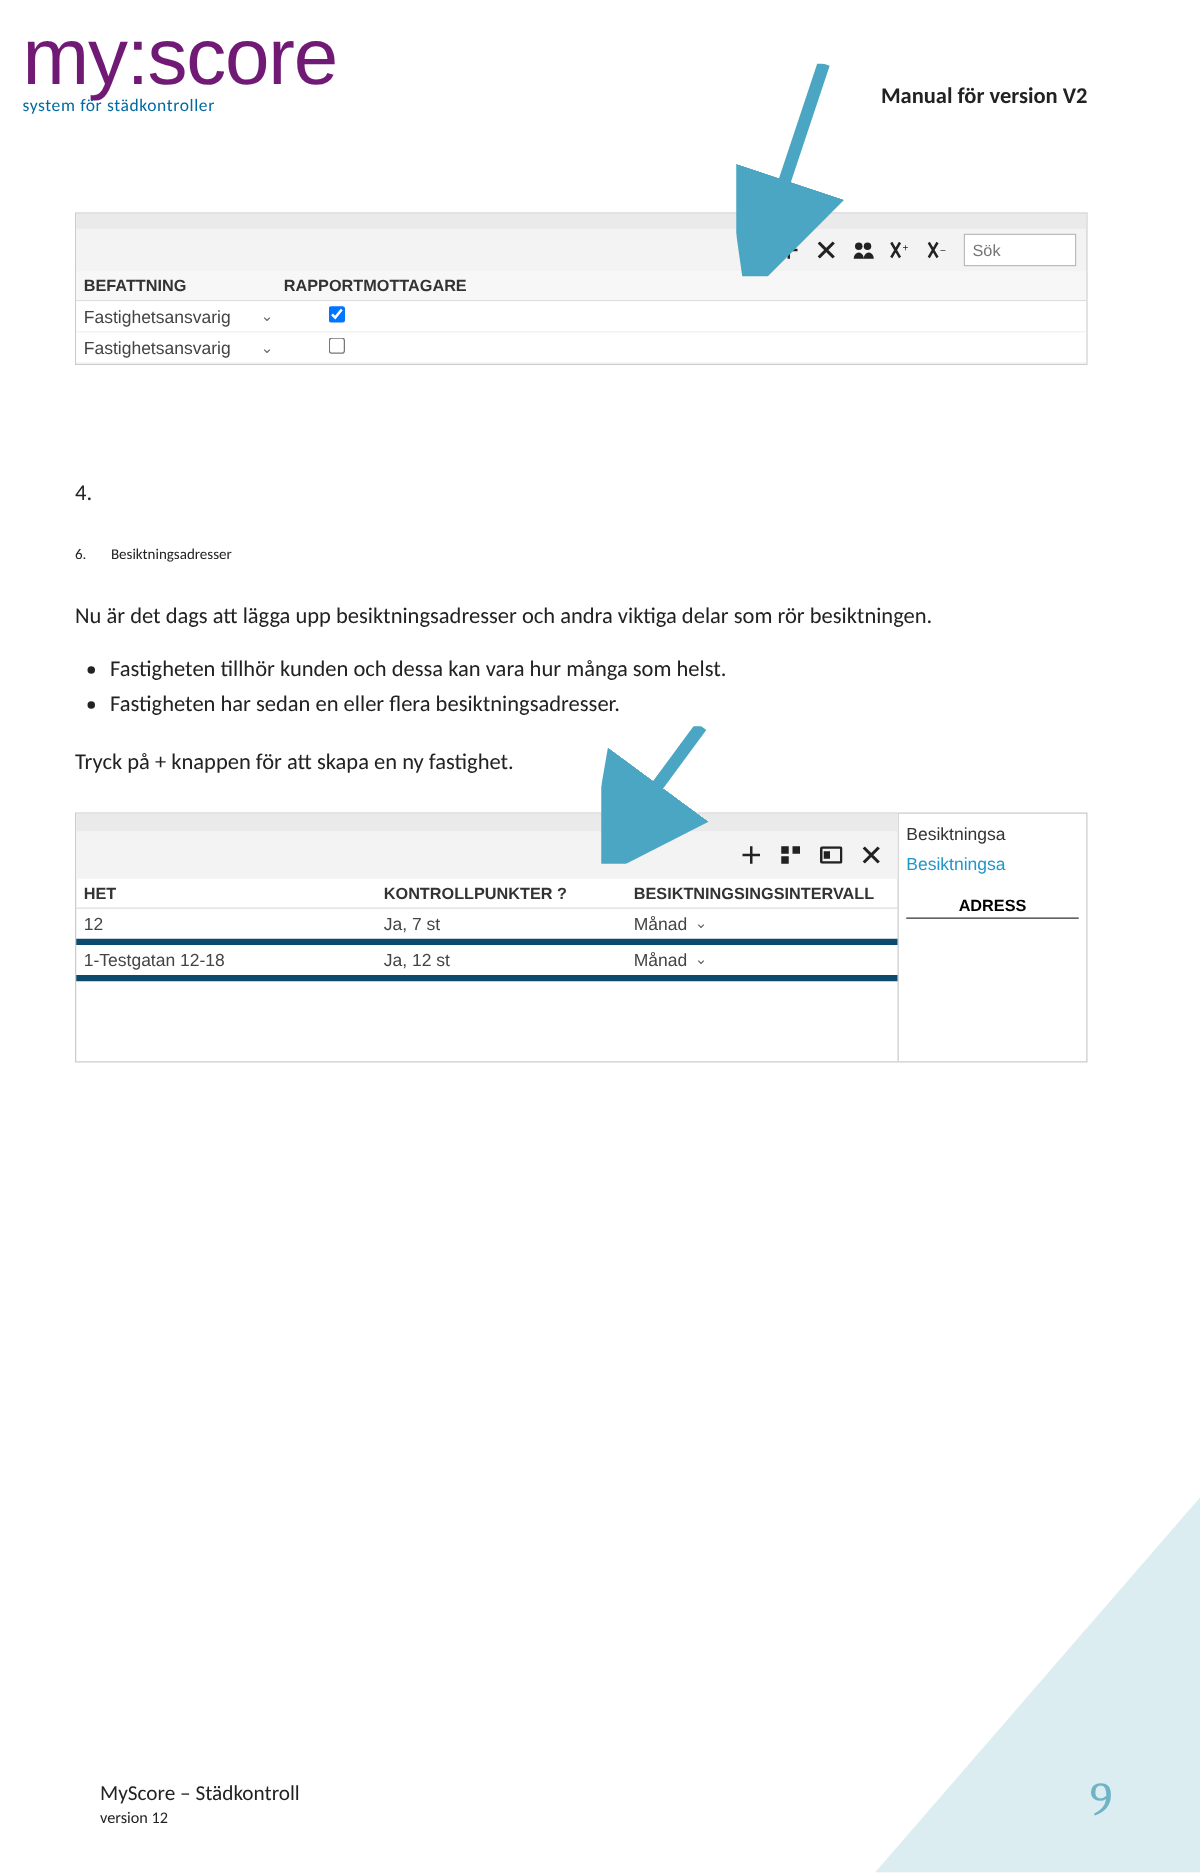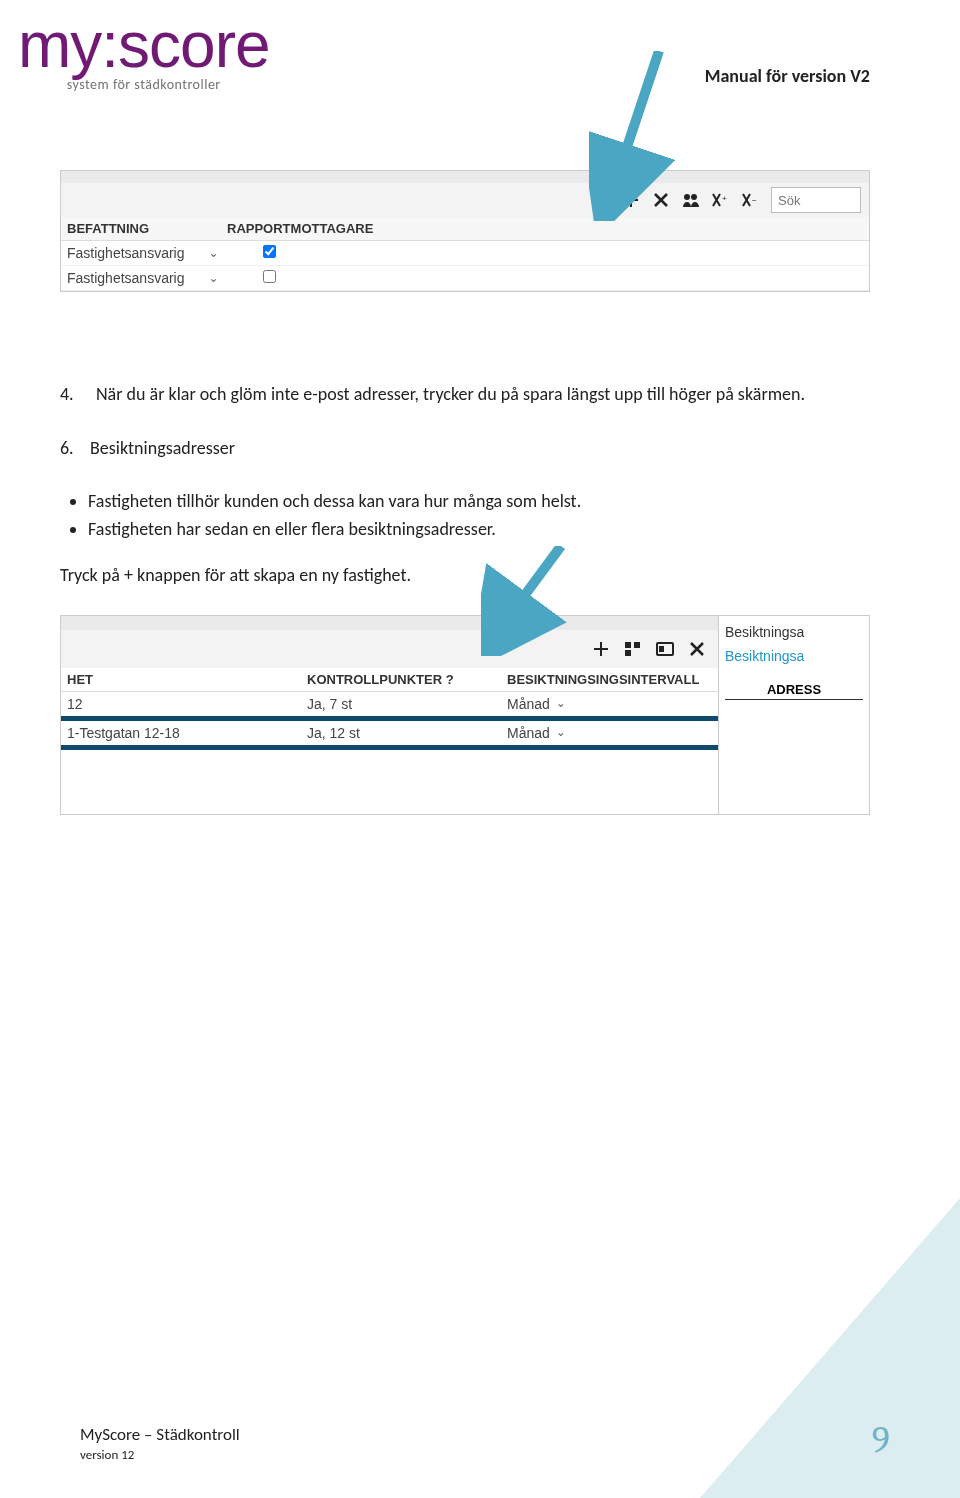--- a/index.html
+++ b/index.html
@@ -1,42 +1,42 @@
 <!DOCTYPE html>
 <html><head>
 <meta charset="utf-8">
 <style>
   * { box-sizing: border-box; margin: 0; padding: 0; }
   html, body { width: 960px; height: 1498px; font-family: Calibri, Arial, sans-serif; color: #222; background: #fff; position: relative; }
   body { padding: 20px 90px 0 60px; }
 
   .logo-area { position: absolute; top: 8px; left: 18px; }
   .logo-word { font-family: "Trebuchet MS", Arial, sans-serif; font-size: 64px; color: #701a75; letter-spacing: -1px; font-weight: 400; }
-  .logo-tag { text-align: center; font-size: 14px; color: #737373; margin-top: -6px; letter-spacing: 0.5px; }
+  .logo-tag { text-align: left; font-size: 14px; color: #0369a1; margin-top: -6px; letter-spacing: 0.5px; }
 
   .header-right { position: absolute; top: 65px; right: 90px; font-size: 18px; font-weight: 700; }
 
   .screenshot1 { margin-top: 150px; border: 1px solid #ccc; background: #f7f7f7; font-family: "Segoe UI", Arial, sans-serif; font-size: 14px; color: #333; position: relative; overflow: visible; }
   .ss1-toolbar { display: flex; justify-content: flex-end; align-items: center; gap: 10px; height: 46px; padding-right: 8px; background: #f3f3f3; border-top: 12px solid #eaeaea; }
   .ss1-toolbar .icon { width: 20px; height: 20px; display: inline-flex; align-items: center; justify-content: center; font-size: 18px; color: #333; }
   .ss1-search { width: 90px; height: 26px; border: 1px solid #bbb; padding: 0 6px; font-size: 13px; color: #ec4899; background: #fff; }
   .ss1-headrow { display: flex; padding: 4px 6px; border-bottom: 1px solid #ddd; font-weight: 700; font-size: 13px; background: #f7f7f7; }
   .ss1-headrow .c1 { width: 160px; }
   .ss1-headrow .c2 { width: 180px; }
   .ss1-row { display: flex; align-items: center; padding: 4px 6px; border-bottom: 1px solid #eee; background: #fff; font-size: 14px; color: #444; }
   .ss1-row .c1 { width: 160px; display: flex; align-items: center; gap: 24px; }
   .ss1-row .c2 { width: 180px; padding-left: 36px; }
   .chev { font-size: 12px; color: #666; }
 
   .arrow1 { position: absolute; top: -120px; right: 180px; width: 100px; height: 170px; pointer-events: none; }
 
   .body-text { margin-top: 90px; font-size: 18px; line-height: 1.35; }
   .num-item { display: flex; margin-bottom: 30px; }
   .num-item .num { width: 36px; }
-  .h1line { font-size: 18px; margin-bottom: 28px; }
+  .h1line { font-size: 12px; margin-bottom: 28px; }
   .h1line .num2 { display: inline-block; width: 26px; }
   .subhead { font-weight: 700; margin-bottom: 26px; font-size: 18px; }
   .para { margin-bottom: 18px; }
   .bullets { margin: 0 0 22px 28px; list-style: disc; }
   .bullets li { margin-bottom: 4px; }
 
   .screenshot2 { margin-top: 28px; border: 1px solid #ccc; font-family: "Segoe UI", Arial, sans-serif; font-size: 14px; color: #333; position: relative; display: flex; background: #fff; height: 200px; overflow: visible; }
   .ss2-left { flex: 1; border-right: 1px solid #ccc; }
   .ss2-right { width: 150px; padding: 8px 6px; }
   .ss2-toolbar { display: flex; justify-content: flex-end; align-items: center; gap: 10px; height: 52px; padding-right: 10px; background: #f3f3f3; border-top: 14px solid #eaeaea; }
@@ -128,28 +128,28 @@
         <span>Fastighetsansvarig</span>
         <span class="chev">⌄</span>
       </div>
     <div class="c2"><input type="checkbox" style=""></div>
   </div>
 </div>
 
 <div class="body-text">
   <div class="num-item">
     <div class="num">4.</div>
-    <div>När du är klar och glöm inte e-post adresser, trycker du på spara längst upp till höger på skärmen.</div>
   </div>
 
   <div class="h1line">
     <span class="num2">6.</span>
     <span>Besiktningsadresser</span>
   </div>
 
+  <div class="para">Nu är det dags att lägga upp besiktningsadresser och andra viktiga delar som rör besiktningen.</div>
   <ul class="bullets">
     <li>Fastigheten tillhör kunden och dessa kan vara hur många som helst.</li>
     <li>Fastigheten har sedan en eller flera besiktningsadresser.</li>
   </ul>
   <div class="para">Tryck på + knappen för att skapa en ny fastighet.</div>
 </div>
 
 <div class="screenshot2">
   <svg class="arrow2" viewBox="0 0 90 110">
     <defs>

